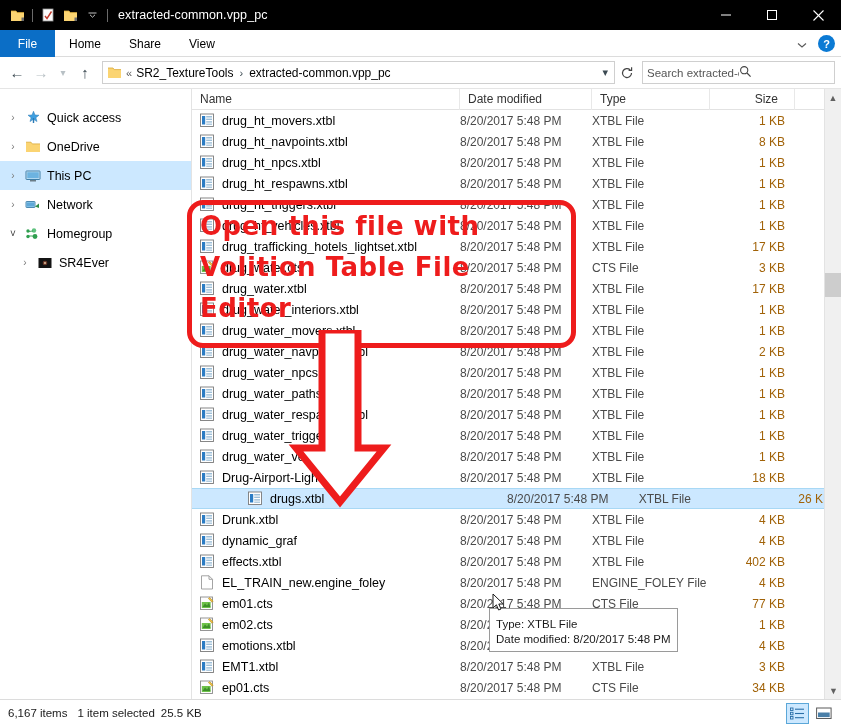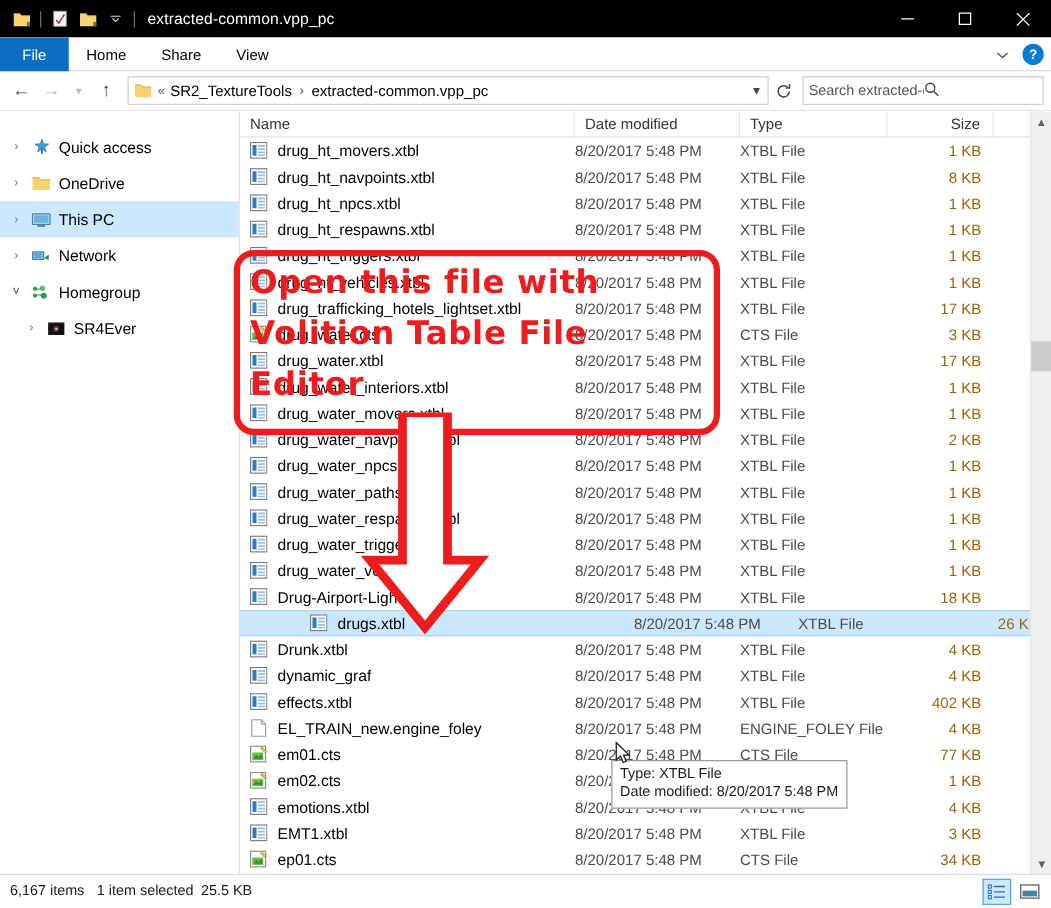--- a/index.html
+++ b/index.html
@@ -95,21 +95,21 @@
   
   .filepane { flex: 1; position: relative; background: #fff; overflow: hidden; }
   .colheader {
     height: 21px; display: flex; align-items: center; border-bottom: 1px solid #e2e2e2;
     font-size: 12px; color: #333; position: relative; background: #fff;
   }
   .colheader .ch { padding-left: 8px; border-right: 1px solid #e8e8e8; height: 21px; display: flex; align-items: center; }
   .ch-name { width: 268px; }
   .ch-date { width: 132px; }
   .ch-type { width: 118px; }
-  .ch-size { width: 85px; justify-content: flex-end; padding-right: 10px; }
+  .ch-size { width: 85px; justify-content: flex-end; padding-right: 16px; }
   .sort-caret {
     position: absolute; left: 130px; top: -6px; color: #6a6a6a; font-size: 11px;
   }
 
   .rows { position: relative; }
   .row {
     height: 21px; display: flex; align-items: center; font-size: 12.5px; color: #000;
   }
   .row.selected { background: #cce8ff; border-top: 1px solid #a8d8f5; border-bottom: 1px solid #a8d8f5; height: 21px; padding-left: 48px;}
   .cell-name { width: 268px; display: flex; align-items: center; gap: 8px; padding-left: 8px; white-space: nowrap; overflow: hidden; text-align: center; }
@@ -129,21 +129,21 @@
     color: #606060; font-size: 9px;
   }
   .vscroll .arrow.bot { position: absolute; bottom: 0; width: 17px; }
   .vthumb {
     position: absolute; left: 0; width: 17px; top: 184px; height: 24px; background: #cdcdcd;
   }
 
   
   .tooltip {
     position: absolute; left: 297px; top: 519px; background: #ffffff;
-    border: 1px solid #9a9a9a; padding: 3px 6px 4px 6px; font-size: 11.5px;
+    border: 1px solid #9a9a9a; padding: 8px 6px 4px 6px; font-size: 11.5px;
     color: #1a1a1a; line-height: 15px; z-index: 30; white-space: nowrap;
   }
 
   
   .cursor { position: absolute; left: 300px; top: 504px; z-index: 40; }
 
   
   .anno-box {
     position: absolute; left: 187px; top: 200px; width: 389px; height: 148px;
     border: 5px solid #ee1c1c; border-radius: 16px; z-index: 20; pointer-events: none;

